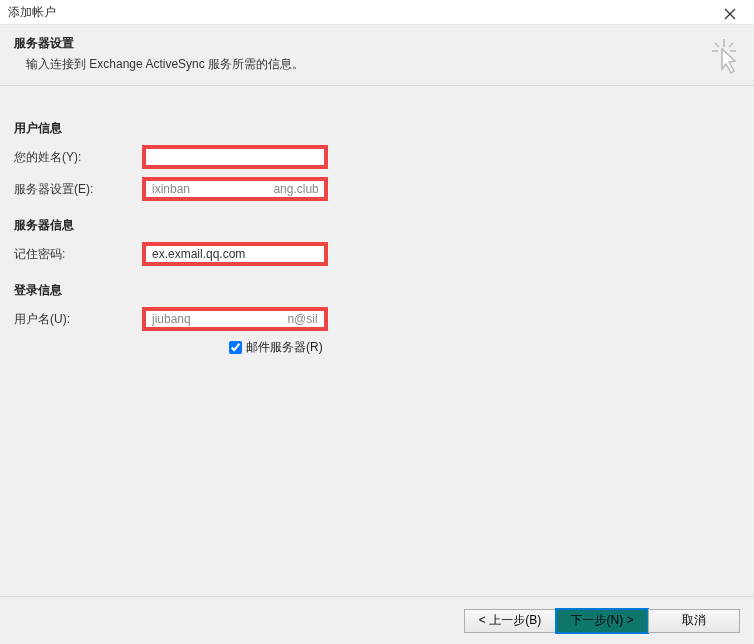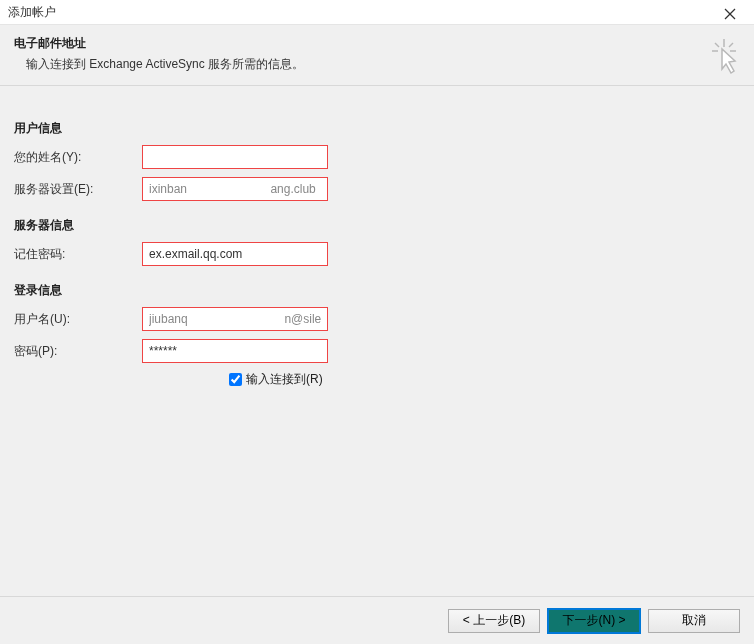--- a/index.html
+++ b/index.html
@@ -66,21 +66,21 @@
   .form-label {
     width: 128px;
     text-align: left;
     color: #333;
     font-size: 12px;
     padding-right: 16px;
   }
   .form-input {
     width: 186px;
     height: 24px;
-    border: 1px solid #ef4444;
+    border: 4px solid #ef4444;
     background: #fff;
     padding: 2px 6px;
     font-size: 12px;
     font-family: inherit;
     color: #333;
   }
   .form-input.blurred { color: #888; }
   .checkbox-row {
     margin-left: 215px;
     margin-top: 4px;
@@ -94,21 +94,20 @@
   .button-bar {
     position: absolute;
     left:0; right:0; bottom:0;
     height: 48px;
     background: #f0f0f0;
     border-top: 1px solid #d8d8d8;
     display: flex;
     align-items: center;
     justify-content: flex-end;
     padding-right: 14px;
-    gap: 8px;
   }
   .btn {
     min-width: 92px;
     height: 24px;
     border: 1px solid #adadad;
     background: linear-gradient(#f7f7f7,#e8e8e8);
     font-size: 12px;
     font-family: inherit;
     cursor: pointer;
     padding: 0 10px;
@@ -126,21 +125,21 @@
   <span class="titlebar-title">添加帐户</span>
   <div class="close-btn">
     <svg width="12" height="12" viewBox="0 0 12 12">
         <line x1="1" y1="1" x2="11" y2="11" stroke="#333" stroke-width="1.2"></line>
         <line x1="11" y1="1" x2="1" y2="11" stroke="#333" stroke-width="1.2"></line>
       </svg>
   </div>
 </div>
 
 <div class="header-section">
-  <div class="header-title">电子邮件地址</div>
+  <div class="header-title">服务器设置</div>
   <div class="header-subtitle">输入连接到 Exchange ActiveSync 服务所需的信息。</div>
   <div class="header-icon">
     <svg width="32" height="40" viewBox="0 0 32 40">
       <g stroke="#b8b8b8" stroke-width="1.5" fill="none">
         <line x1="16" y1="0" x2="16" y2="8"></line>
         <line x1="4" y1="12" x2="10" y2="12"></line>
         <line x1="28" y1="12" x2="22" y2="12"></line>
         <line x1="7" y1="4" x2="11" y2="8"></line>
         <line x1="25" y1="4" x2="21" y2="8"></line>
         <path d="M14 10 L14 30 L18 25 L23 34 L26 32 L21 23 L27 22 Z" fill="#ffffff"></path>
@@ -170,28 +169,24 @@
     <input class="form-input" type="text" value="ex.exmail.qq.com" style="">
   </div>
 
   <div class="section-title">登录信息</div>
 
   <div class="form-row">
     <div class="form-label">用户名(U):</div>
     <input class="form-input blurred" type="text" value="jiubanq                             n@silenc" style="">
   </div>
 
-  <div class="form-row">
-    <div class="form-label">密码(P):</div>
-    <input class="form-input" type="text" value="******" style="">
-  </div>
 
   <div class="checkbox-row">
     <input type="checkbox" checked="" style="">
-    <span>输入连接到(R)</span>
+    <span>邮件服务器(R)</span>
   </div>
 
 </div>
 
 <div class="button-bar">
   <button class="btn">&lt; 上一步(B)</button>
   <button class="btn primary">下一步(N) &gt;</button>
   <button class="btn">取消</button>
 </div>
 

